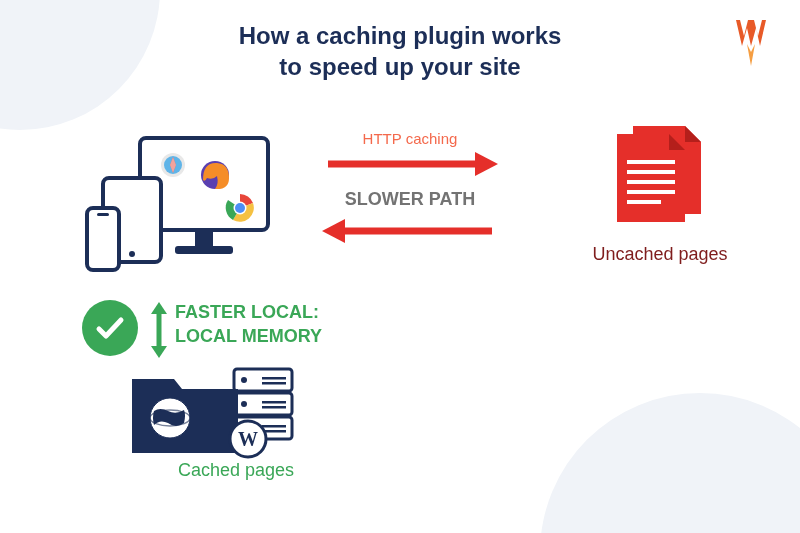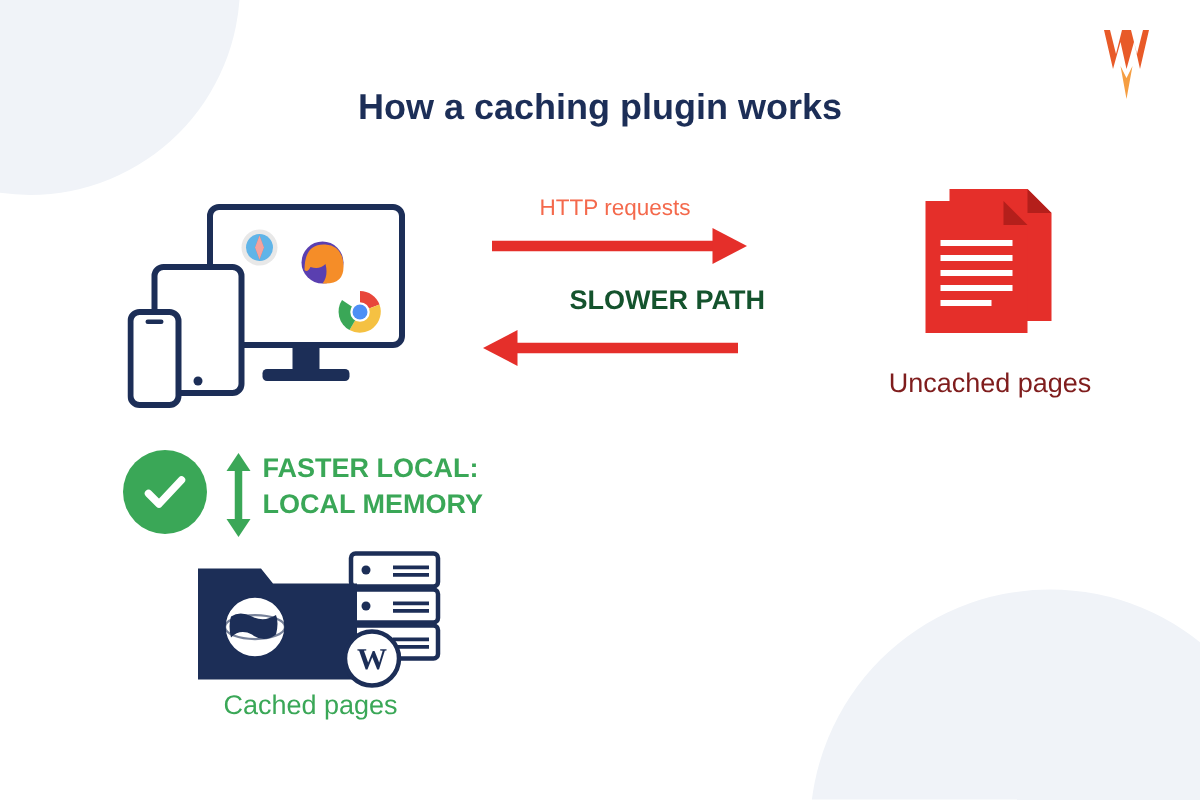--- a/index.html
+++ b/index.html
@@ -31,21 +31,20 @@
     }
     .title {
       position: absolute;
       top: 20px;
       left: 0; right: 0;
       text-align: center;
       font-size: 24px;
       font-weight: 700;
       color: #1c2e57;
       line-height: 1.3;
-      margin-top: 36px;
     }
     .devices {
       position: absolute;
       top: 130px;
       left: 85px;
     }
     .arrows {
       position: absolute;
       top: 130px;
       left: 310px;
@@ -54,23 +53,22 @@
     }
     .arrow-label {
       font-size: 15px;
       color: #f4694c;
       font-weight: 500;
       margin-bottom: 2px;
     }
     .slower-path {
       font-size: 18px;
       font-weight: 700;
-      color: #14532d;
+      color: #737373;
       margin: 6px 0;
-      text-align: right;
     }
     .uncached-block {
       position: absolute;
       top: 120px;
       left: 535px;
       text-align: center;
       width: 250px;
     }
     .uncached-text {
       color: #7f1d1d;
@@ -100,21 +98,21 @@
       line-height: 1.35;
     }
     .folder-block {
       position: absolute;
       top: 363px;
       left: 126px;
     }
     .cached-text {
       position: absolute;
       top: 458px;
-      left: 7px;
+      left: 36px;
       width: 400px;
       text-align: center;
       color: #3aa757;
       font-size: 18px;
       font-weight: 500;
       line-height: 1.4;
     }
     .updown-arrow {
       position: absolute;
       top: 302px;
@@ -129,20 +127,21 @@
 
 <div class="logo">
   <svg width="38" height="50" viewBox="0 0 38 50">
     <path d="M4 2 L10 28 L15 10 L19 28 L24 10 L28 28 L34 2 L30 2 L26 18 L22 2 L16 2 L12 18 L8 2 Z" fill="#e85a28"></path>
     <path d="M15 26 L19 48 L23 26 L19 34 Z" fill="#f59e42"></path>
   </svg>
 </div>
 
 <h1 class="title">
   <span>How a caching plugin works</span><br>
+  <span>to speed up your site</span>
 </h1>
 
 <div class="devices">
   <svg width="190" height="150" viewBox="0 0 190 150">
 
     <rect x="55" y="8" width="128" height="92" rx="6" fill="none" stroke="#1c2e57" stroke-width="4"></rect>
     <rect x="110" y="100" width="18" height="16" fill="#1c2e57"></rect>
     <rect x="90" y="116" width="58" height="8" rx="3" fill="#1c2e57"></rect>
 
     <circle cx="88" cy="35" r="12" fill="#e8e8e8"></circle>
@@ -162,21 +161,21 @@
 
     <rect x="18" y="48" width="58" height="84" rx="6" fill="#fff" stroke="#1c2e57" stroke-width="4"></rect>
     <circle cx="47" cy="124" r="3" fill="#1c2e57"></circle>
 
     <rect x="2" y="78" width="32" height="62" rx="6" fill="#fff" stroke="#1c2e57" stroke-width="4"></rect>
     <rect x="12" y="83" width="12" height="3" rx="1.5" fill="#1c2e57"></rect>
   </svg>
 </div>
 
 <div class="arrows">
-  <div class="arrow-label">HTTP requests</div>
+  <div class="arrow-label">HTTP caching</div>
   <svg width="180" height="30">
     <line x1="8" y1="15" x2="160" y2="15" stroke="#e52f2a" stroke-width="7"></line>
     <polygon points="155,3 178,15 155,27" fill="#e52f2a"></polygon>
   </svg>
   <div class="slower-path">SLOWER PATH</div>
   <svg width="180" height="30">
     <line x1="20" y1="15" x2="172" y2="15" stroke="#e52f2a" stroke-width="7"></line>
     <polygon points="25,3 2,15 25,27" fill="#e52f2a"></polygon>
   </svg>
 </div>

